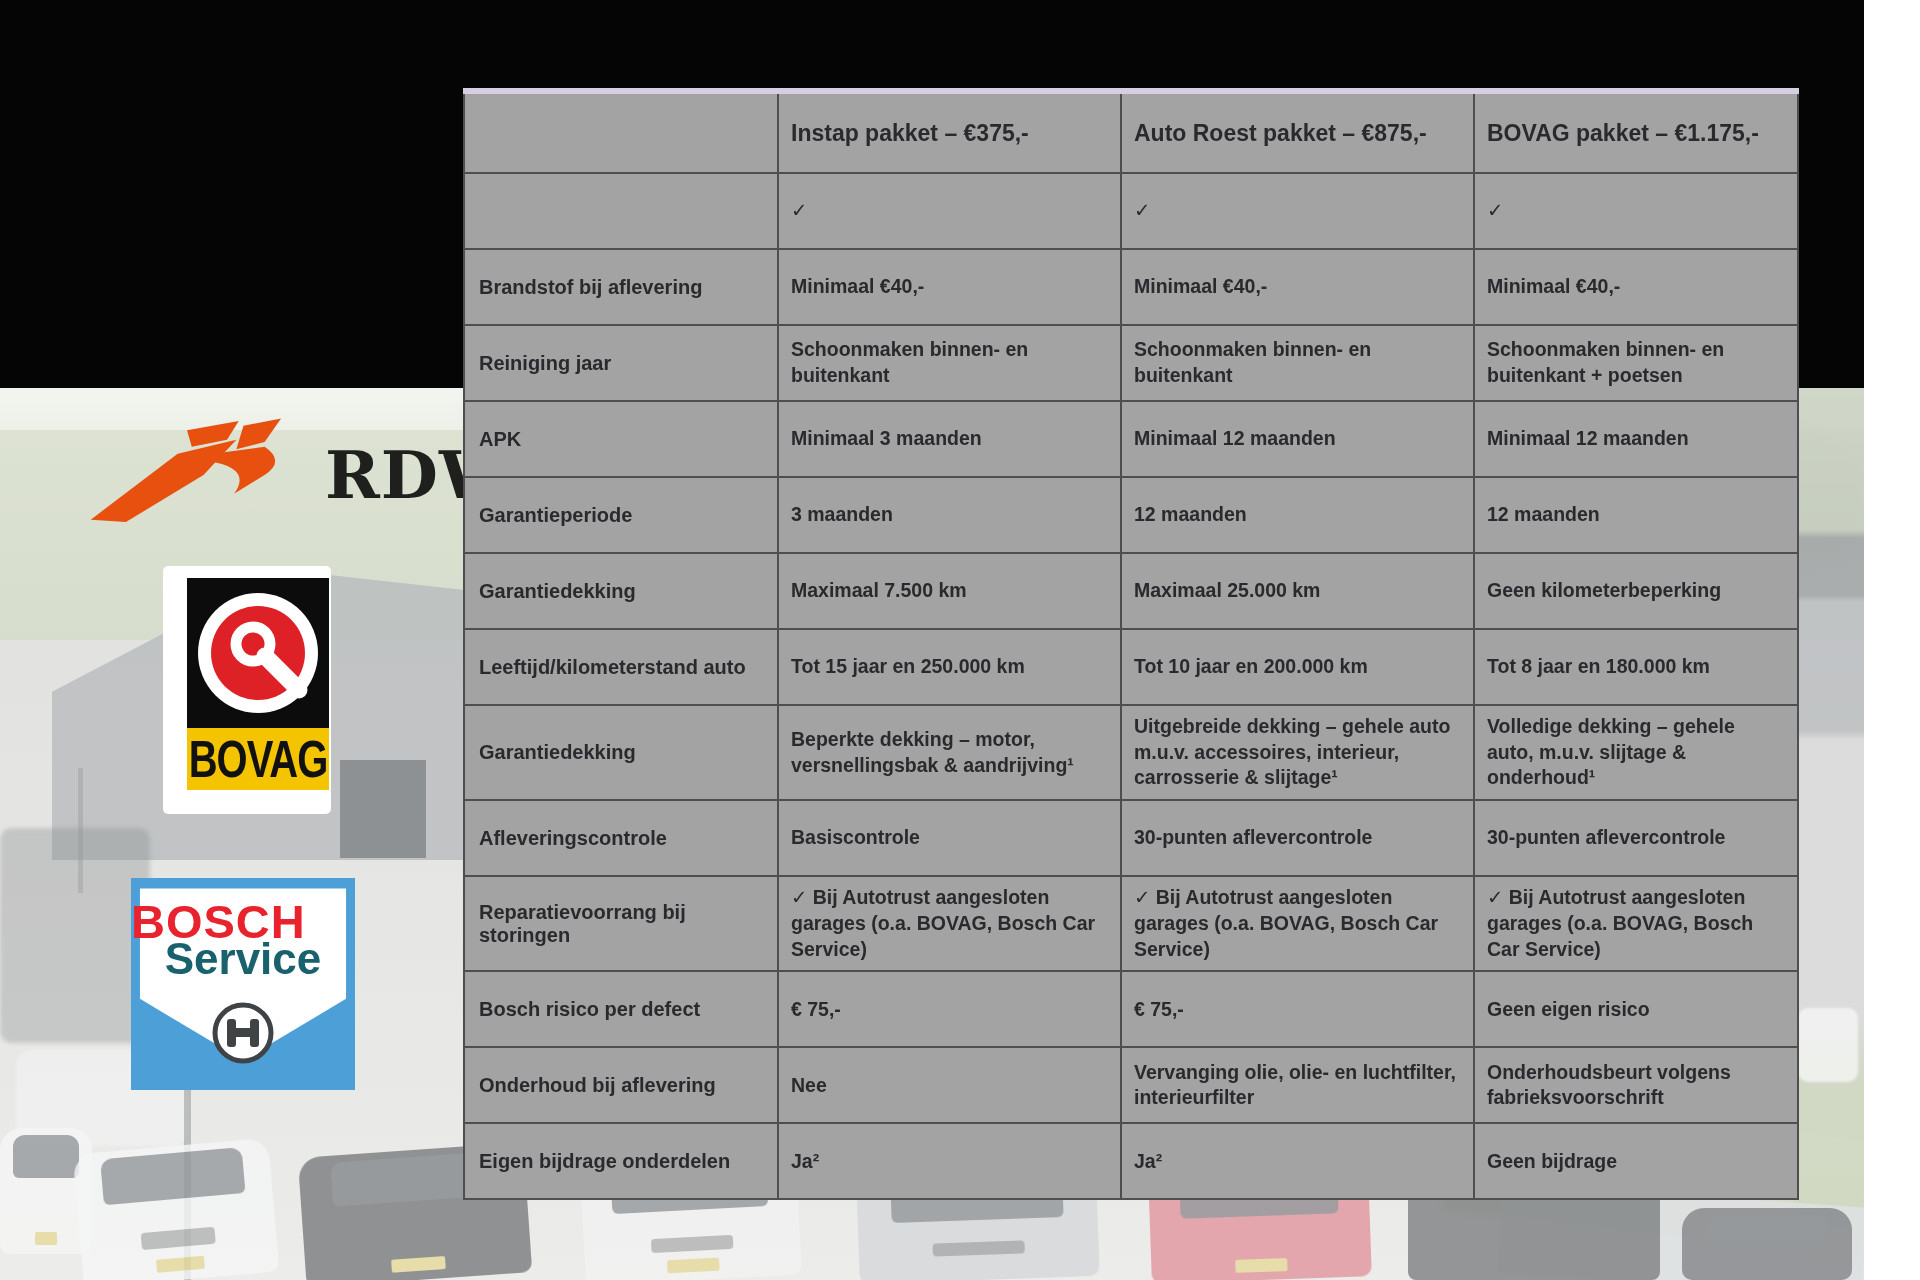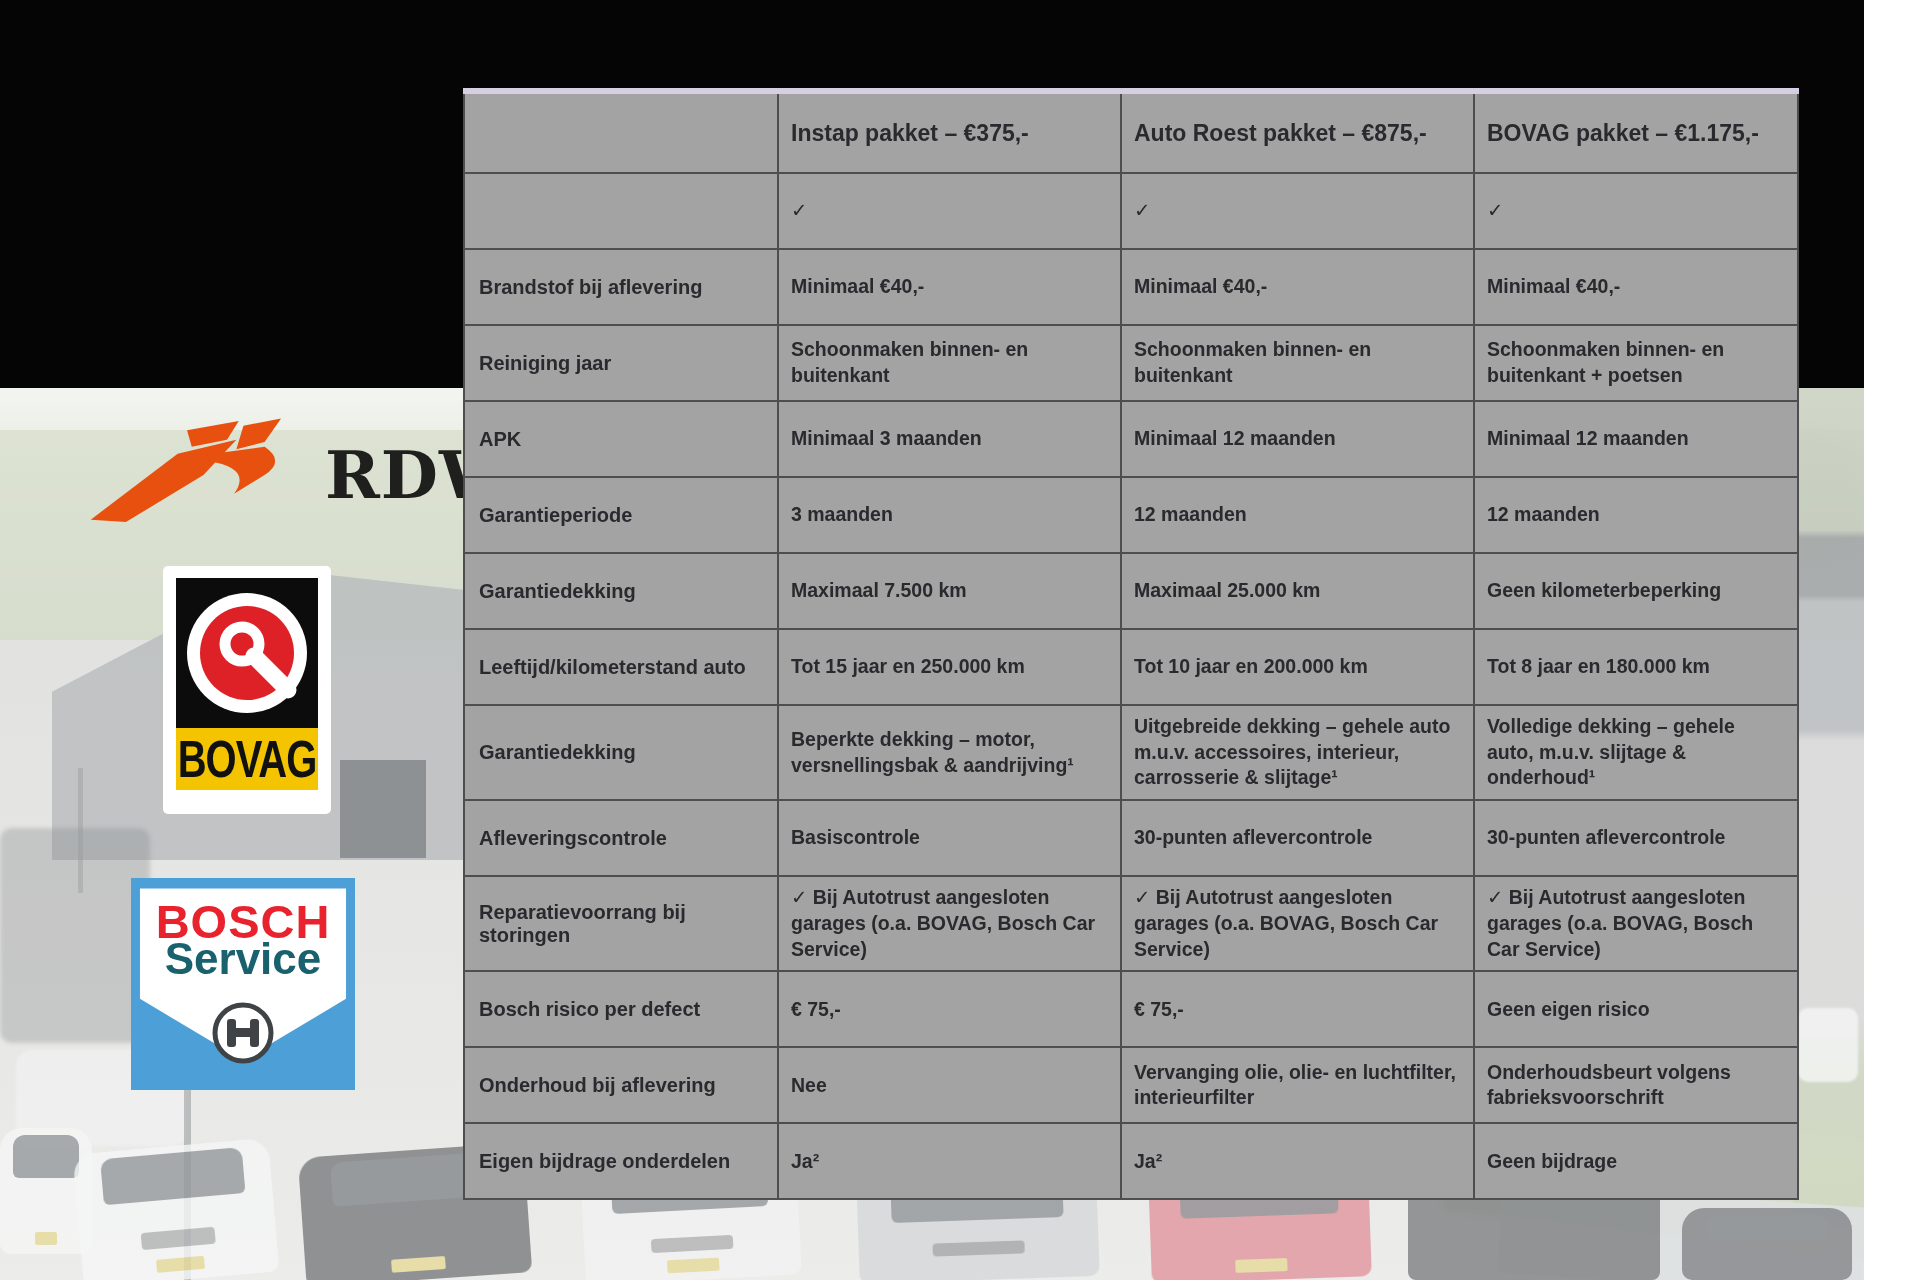--- a/index.html
+++ b/index.html
@@ -36,29 +36,29 @@
   
   .white-strip{position:absolute;left:1864px;top:0;width:56px;height:1280px;background:#ffffff;z-index:6;}
   
   .brand{position:absolute;left:95px;top:18px;width:330px;z-index:3;text-align:center;}
   .brand svg{display:block;margin:0 auto;}
   .brand-name{margin-top:14px;color:#d2d3d3;font-size:34px;font-weight:bold;letter-spacing:6px;white-space:nowrap;}
   
   .rdw{position:absolute;left:86px;top:416px;z-index:3;display:flex;align-items:center;gap:4px;}
   .rdw-text{font-family:"DejaVu Serif","Liberation Serif",serif;font-size:66px;font-weight:600;color:#1f1f1d;letter-spacing:1px;line-height:1;}
   
-  .bovag{position:absolute;left:163px;top:566px;width:168px;height:248px;background:#ffffff;border-radius:5px;z-index:3;box-sizing:border-box;padding:12px 13px;}
+  .bovag{position:absolute;left:163px;top:566px;width:168px;height:248px;background:#ffffff;border-radius:5px;z-index:3;box-sizing:border-box;padding:12px 24px;}
   .bovag-emblem{position:relative;width:142px;height:150px;background:#0c0c0c;}
   .bovag-band{width:142px;height:62px;background:#f4c400;display:flex;align-items:center;justify-content:center;}
   .bovag-word{font-size:40px;font-weight:bold;color:#111;transform:scaleY(1.28);letter-spacing:-1px;}
   
   .bosch{position:absolute;left:131px;top:878px;width:224px;height:212px;background:#4d9fd7;z-index:3;}
   .bosch-shield{position:absolute;left:0;top:0;width:100%;height:100%;background:#ffffff;
     clip-path:polygon(4% 5%,96% 5%,96% 57%,50% 86%,4% 57%);}
-  .bosch-top{position:absolute;left:0;top:16px;width:100%;text-align:center;font-size:47px;font-weight:bold;color:#e8232d;letter-spacing:1px;}
+  .bosch-top{position:absolute;left:0;top:16px;width:100%;text-align:left;font-size:47px;font-weight:bold;color:#e8232d;letter-spacing:1px;}
   .bosch-sub{position:absolute;left:0;top:56px;width:100%;text-align:center;font-size:44px;font-weight:bold;color:#19616d;}
   .bosch-arm{position:absolute;left:50%;top:122px;transform:translateX(-50%);}
   
   table.pkg{
     position:absolute;left:463px;top:88px;width:1334px;height:1102px;z-index:4;
     border-collapse:collapse;table-layout:fixed;background:#a3a3a3;
     border:2px solid #4e4e50;border-top:6px solid #d6cee1;
   }
   .pkg th,.pkg td{border:2px solid #4e4e50;vertical-align:middle;color:#2a2a2e;}
   .pkg thead th{font-size:23px;font-weight:bold;text-align:left;padding:4px 12px;height:70px;}

